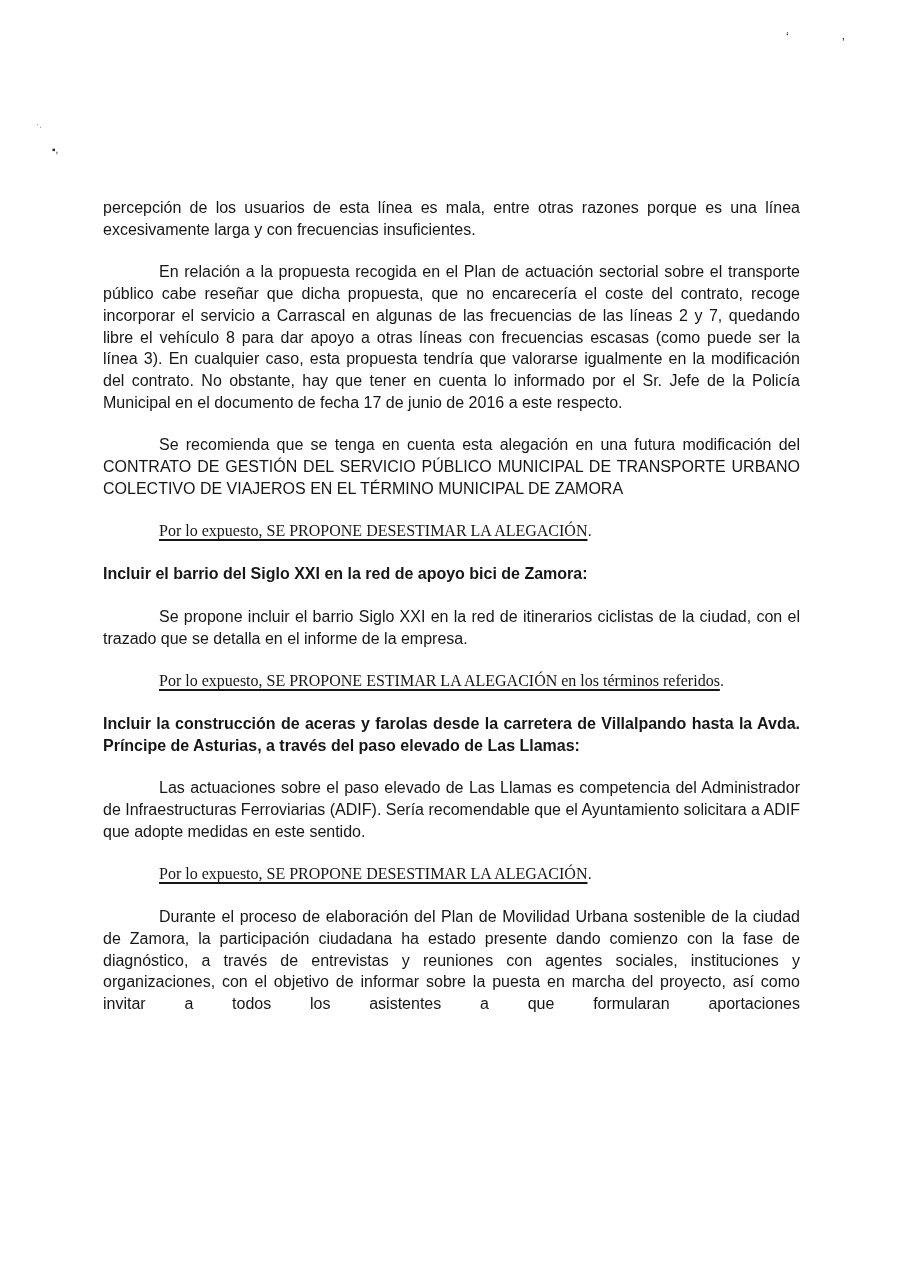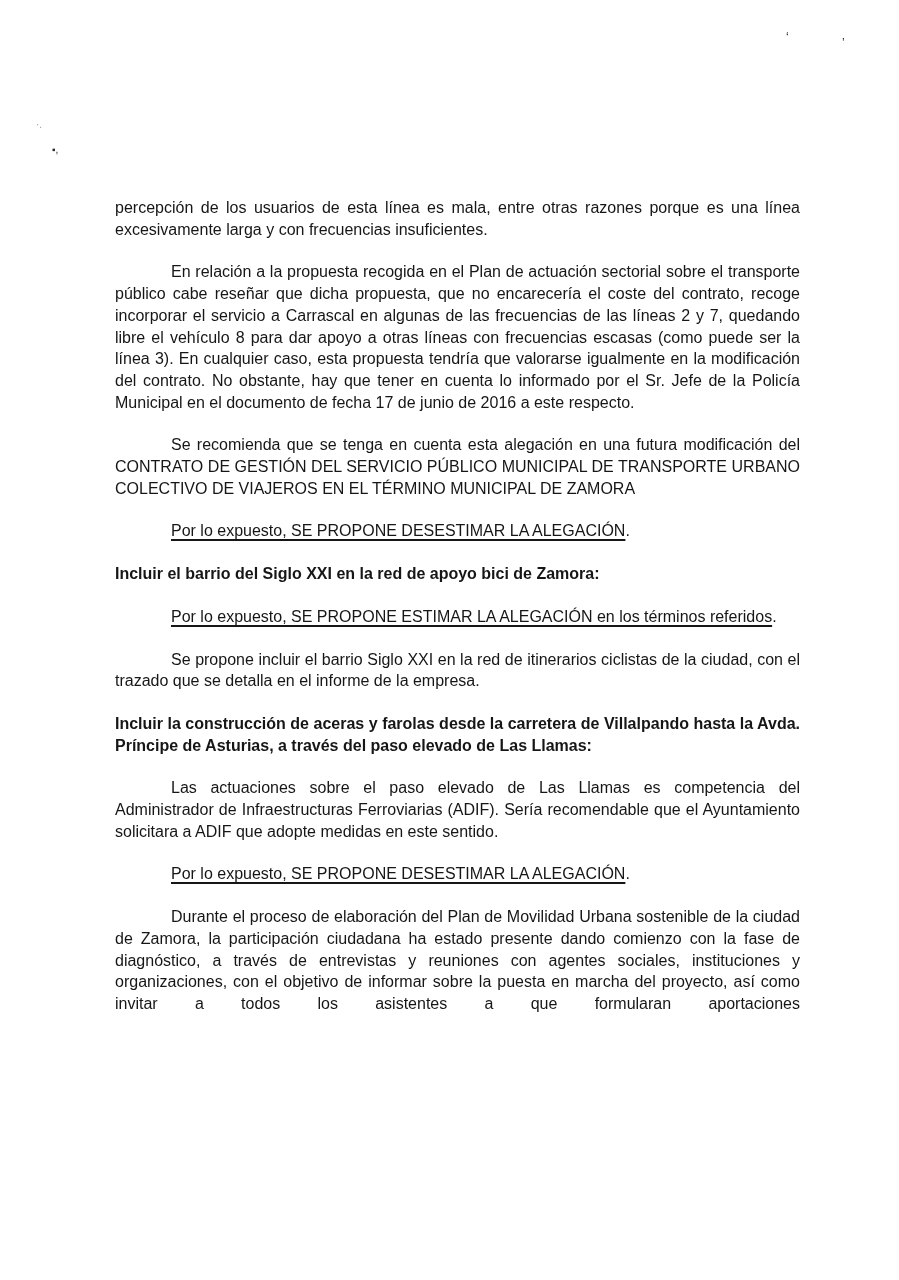--- a/index.html
+++ b/index.html
@@ -19,27 +19,28 @@
   }
   .content {
     position: absolute;
     left: 103px;
     top: 197px;
     width: 697px;
     font-size: 16px;
     line-height: 21.7px;
     text-align: justify;
   }
-  p.para { margin: 0 0 21px 12px; }
+  p.para { margin: 0 0 21px 0; }
   .indent { text-indent: 56px; }
   .bold { font-weight: 700; }
   .u {
     text-decoration: underline;
     text-decoration-thickness: 1.5px;
     text-underline-offset: 2.5px;
+    font-family: Liberation Serif, serif;
   }
   .section-heading { margin-top: 13px; }
   .justify-last { text-align-last: justify; }
   .artifact {
     position: absolute;
     color: #2a2a2a;
     font-size: 12px;
     line-height: 1;
   }
   .artifact-tr-1 { left: 786px; top: 31px; }
@@ -62,23 +63,23 @@
     <p class="para">percepción de los usuarios de esta línea es mala, entre otras razones porque es una línea excesivamente larga y con frecuencias insuficientes.</p>
 
     <p class="para indent">En relación a la propuesta recogida en el Plan de actuación sectorial sobre el transporte público cabe reseñar que dicha propuesta, que no encarecería el coste del contrato, recoge incorporar el servicio a Carrascal en algunas de las frecuencias de las líneas 2 y 7, quedando libre el vehículo 8 para dar apoyo a otras líneas con frecuencias escasas (como puede ser la línea 3). En cualquier caso, esta propuesta tendría que valorarse igualmente en la modificación del contrato. No obstante, hay que tener en cuenta lo informado por el Sr. Jefe de la Policía Municipal en el documento de fecha 17 de junio de 2016 a este respecto.</p>
 
     <p class="para indent">Se recomienda que se tenga en cuenta esta alegación en una futura modificación del CONTRATO DE GESTIÓN DEL SERVICIO PÚBLICO MUNICIPAL DE TRANSPORTE URBANO COLECTIVO DE VIAJEROS EN EL TÉRMINO MUNICIPAL DE ZAMORA</p>
 
     <p class="para indent"><span class="u">Por lo expuesto, SE PROPONE DESESTIMAR LA ALEGACIÓN</span><span>.</span></p>
 
     <p class="para bold">Incluir el barrio del Siglo XXI en la red de apoyo bici de Zamora:</p>
 
+    <p class="para indent">Se propone incluir el barrio Siglo XXI en la red de itinerarios ciclistas de la ciudad, con el trazado que se detalla en el informe de la empresa.</p>
+
     <p class="para indent"><span class="u">Por lo expuesto, SE PROPONE ESTIMAR LA ALEGACIÓN en los términos referidos</span><span>.</span></p>
-
-    <p class="para indent">Se propone incluir el barrio Siglo XXI en la red de itinerarios ciclistas de la ciudad, con el trazado que se detalla en el informe de la empresa.</p>
 
     <p class="para bold">Incluir la construcción de aceras y farolas desde la carretera de Villalpando hasta la Avda. Príncipe de Asturias, a través del paso elevado de Las Llamas:</p>
 
     <p class="para indent">Las actuaciones sobre el paso elevado de Las Llamas es competencia del Administrador de Infraestructuras Ferroviarias (ADIF). Sería recomendable que el Ayuntamiento solicitara a ADIF que adopte medidas en este sentido.</p>
 
     <p class="para indent"><span class="u">Por lo expuesto, SE PROPONE DESESTIMAR LA ALEGACIÓN</span><span>.</span></p>
 
 
     <p class="para indent justify-last">Durante el proceso de elaboración del Plan de Movilidad Urbana sostenible de la ciudad de Zamora, la participación ciudadana ha estado presente dando comienzo con la fase de diagnóstico, a través de entrevistas y reuniones con agentes sociales, instituciones y organizaciones, con el objetivo de informar sobre la puesta en marcha del proyecto, así como invitar a todos los asistentes a que formularan aportaciones</p>
 

